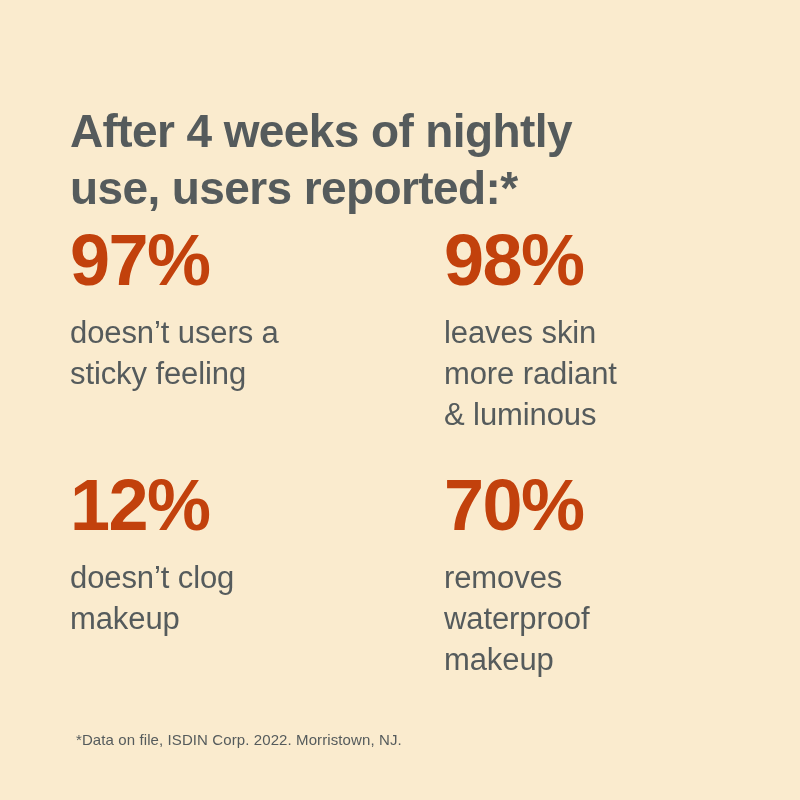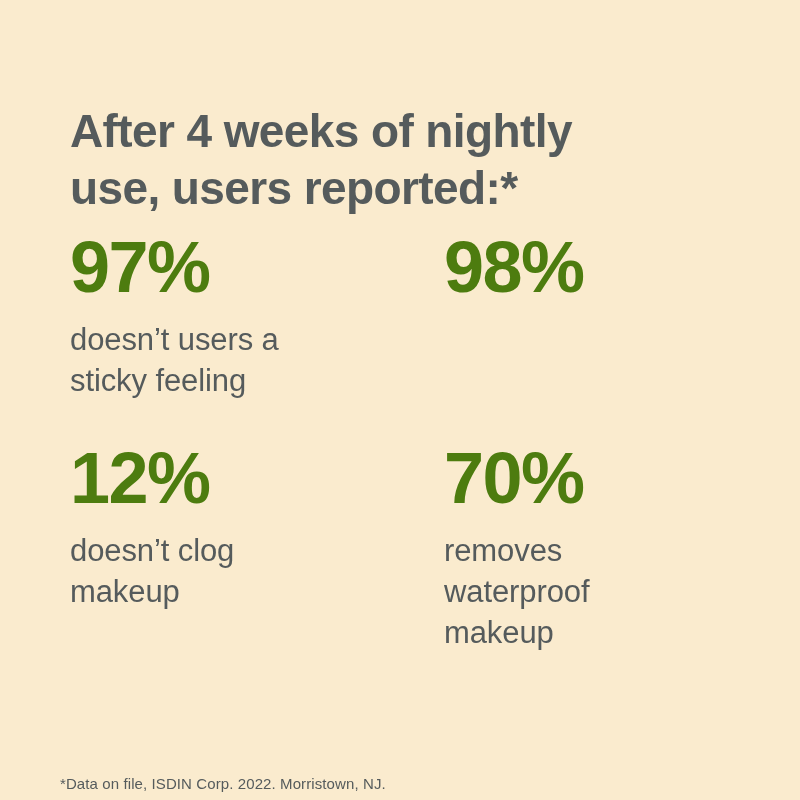--- a/index.html
+++ b/index.html
@@ -54,65 +54,67 @@
   .stat-block {
     display: block;
   }
 
   .stat-value {
     display: block;
     font-size: 72px;
     font-weight: 700;
     line-height: 76px;
     letter-spacing: -1.5px;
-    color: #4d7c0f;
-    margin: 7px 0 14px 0;
+    color: #c2410c;
+    margin: 0 0 14px 0;
   }
 
   .stat-label {
     display: block;
     font-size: 31px;
     font-weight: 400;
     line-height: 41px;
     letter-spacing: -0.1px;
     color: #555b5c;
     white-space: pre-line;
   }
 
   
   .footnote {
     position: absolute;
-    left: 60px;
+    left: 76px;
     top: 730px;
     font-size: 15px;
     font-weight: 400;
     line-height: 20px;
     letter-spacing: 0.1px;
     color: #555b5c;
-    margin-top: 44px;
   }
 </style>
 </head>
 <body>
 
 <div class="poster">
 
   <h1 class="headline">After 4 weeks of nightly
 use, users reported:*</h1>
 
   <div class="stats-grid">
 
     <div class="stat-block">
       <span class="stat-value">97%</span>
       <span class="stat-label">doesn’t users a
 sticky feeling</span>
     </div>
 
     <div class="stat-block">
       <span class="stat-value">98%</span>
+      <span class="stat-label">leaves skin
+more radiant
+&amp; luminous</span>
     </div>
 
     <div class="stat-block">
       <span class="stat-value">12%</span>
       <span class="stat-label">doesn’t clog
 makeup</span>
     </div>
 
     <div class="stat-block">
       <span class="stat-value">70%</span>

